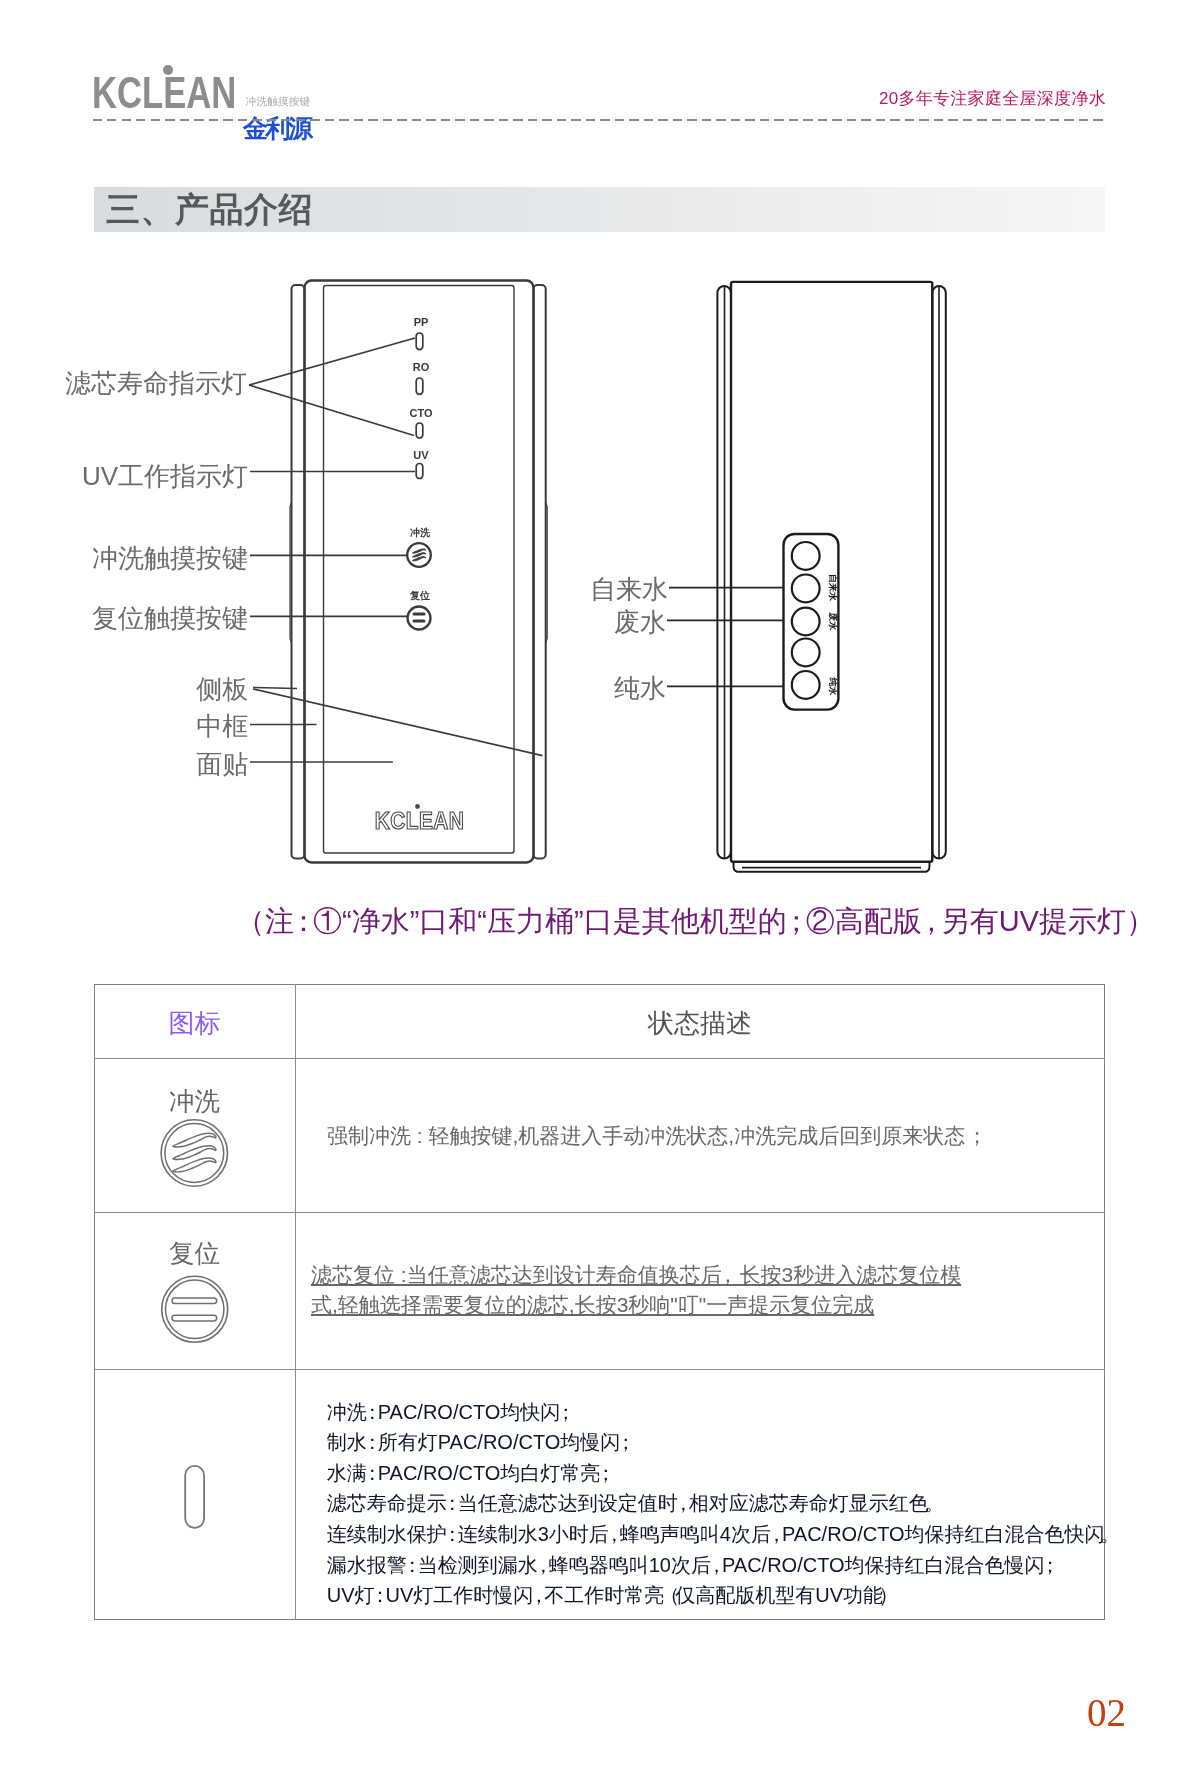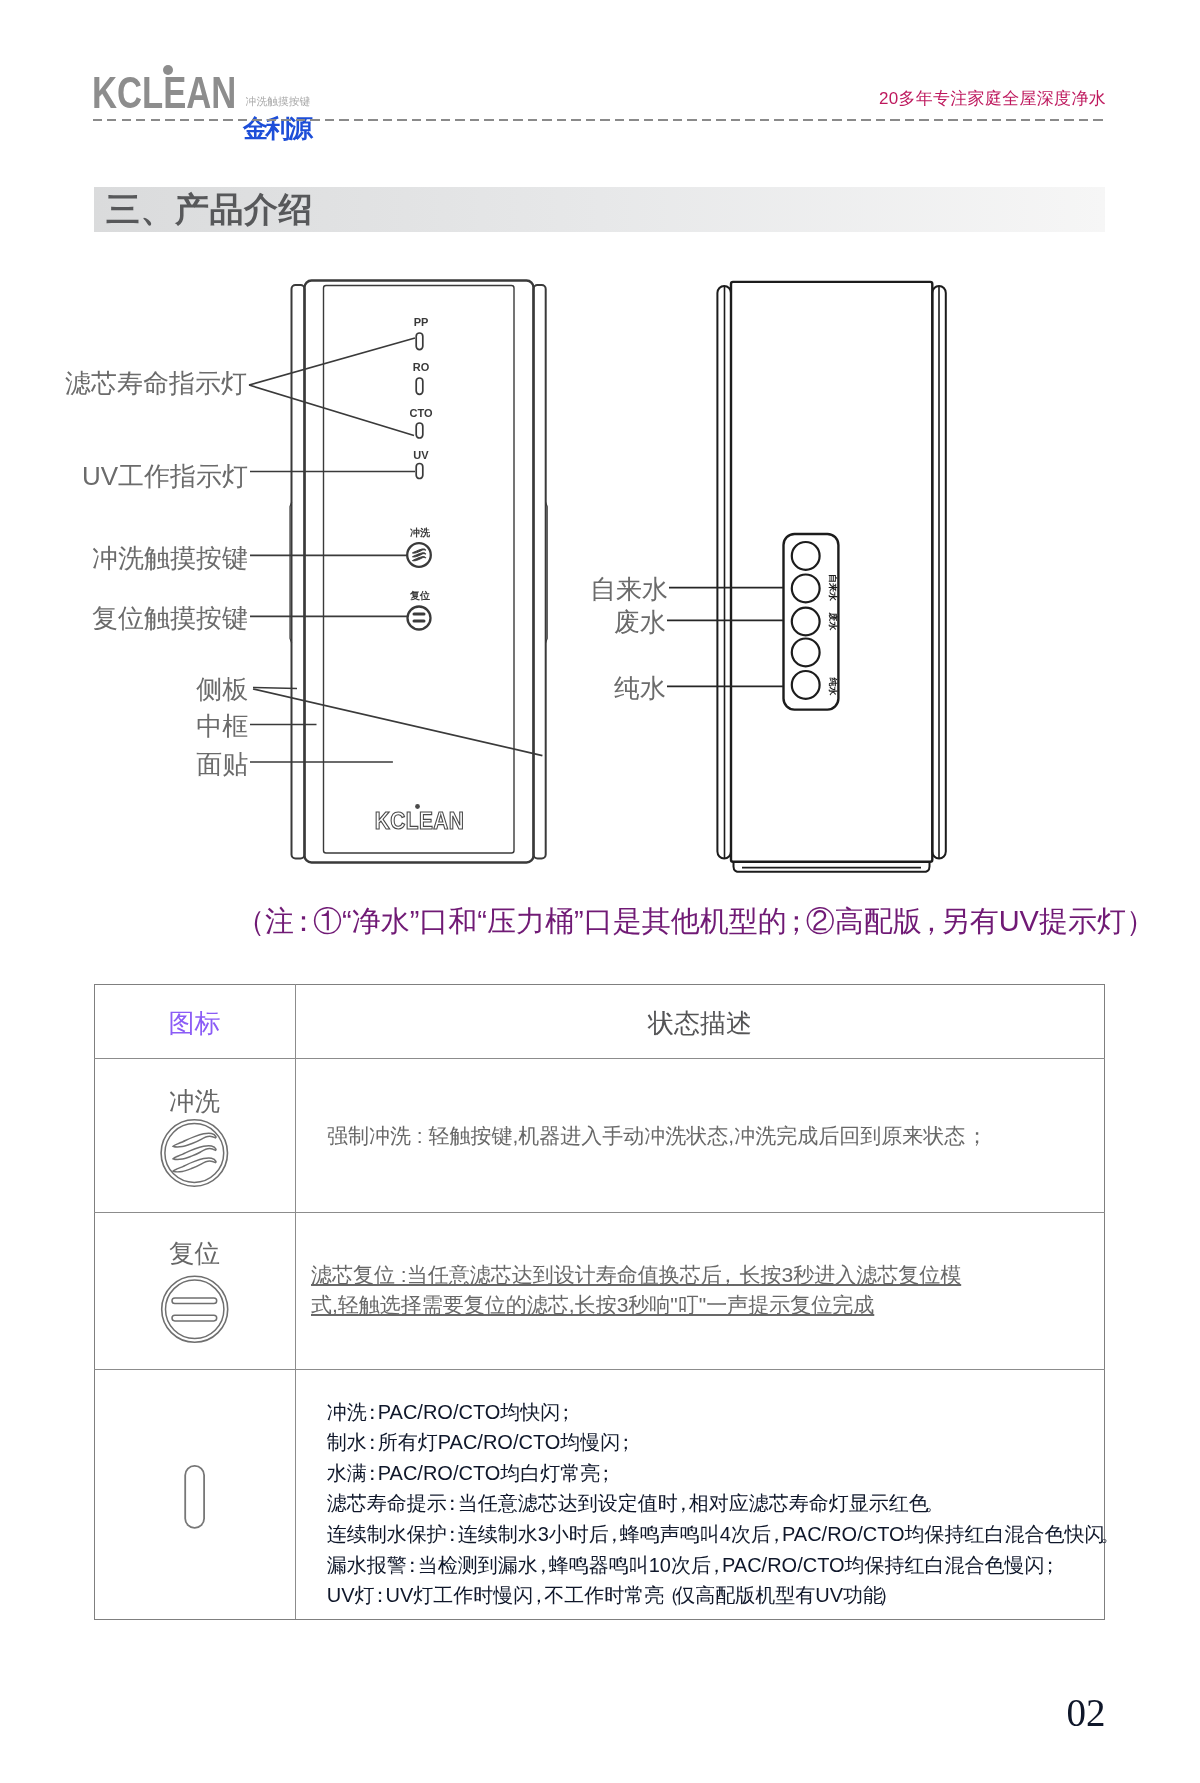--- a/index.html
+++ b/index.html
@@ -22,21 +22,21 @@
 
 #note{left:236px;top:906.5px;font-size:29px;color:#701a75;line-height:28px;white-space:nowrap;}
 .q{margin:0 -4.5px;}
 .qn{margin:0 -5px;}
 
 .tline{background:#8c8c8c;}
 #tbl{left:94px;top:984px;width:1009px;height:634px;border:1px solid #7f7f7f;}
 .cell-label{color:#666;font-size:25.5px;}
 .desc{color:#686868;font-size:21px;line-height:30px;white-space:nowrap;}
 .desc3{color:#0f172a;font-size:20px;line-height:30.6px;}
-#pagenum{left:1046px;top:1693px;width:80px;text-align:center;font-family:"Liberation Serif",serif;font-size:39px;color:#0f172a;line-height:1;}
+#pagenum{left:1046px;top:1693px;width:80px;text-align:right;font-family:"Liberation Serif",serif;font-size:39px;color:#c2410c;line-height:1;}
 </style>
 </head>
 <body>
 
 <div class="abs" id="kclean">KCLEAN</div>
 <div class="abs" id="dot1"></div>
 <div class="abs" id="jly">金利源</div>
 <div class="abs" id="jlysub">冲洗触摸按键</div>
 <div class="abs" id="topright">20多年专注家庭全屋深度净水</div>
 <div class="abs" id="dashline"></div>

